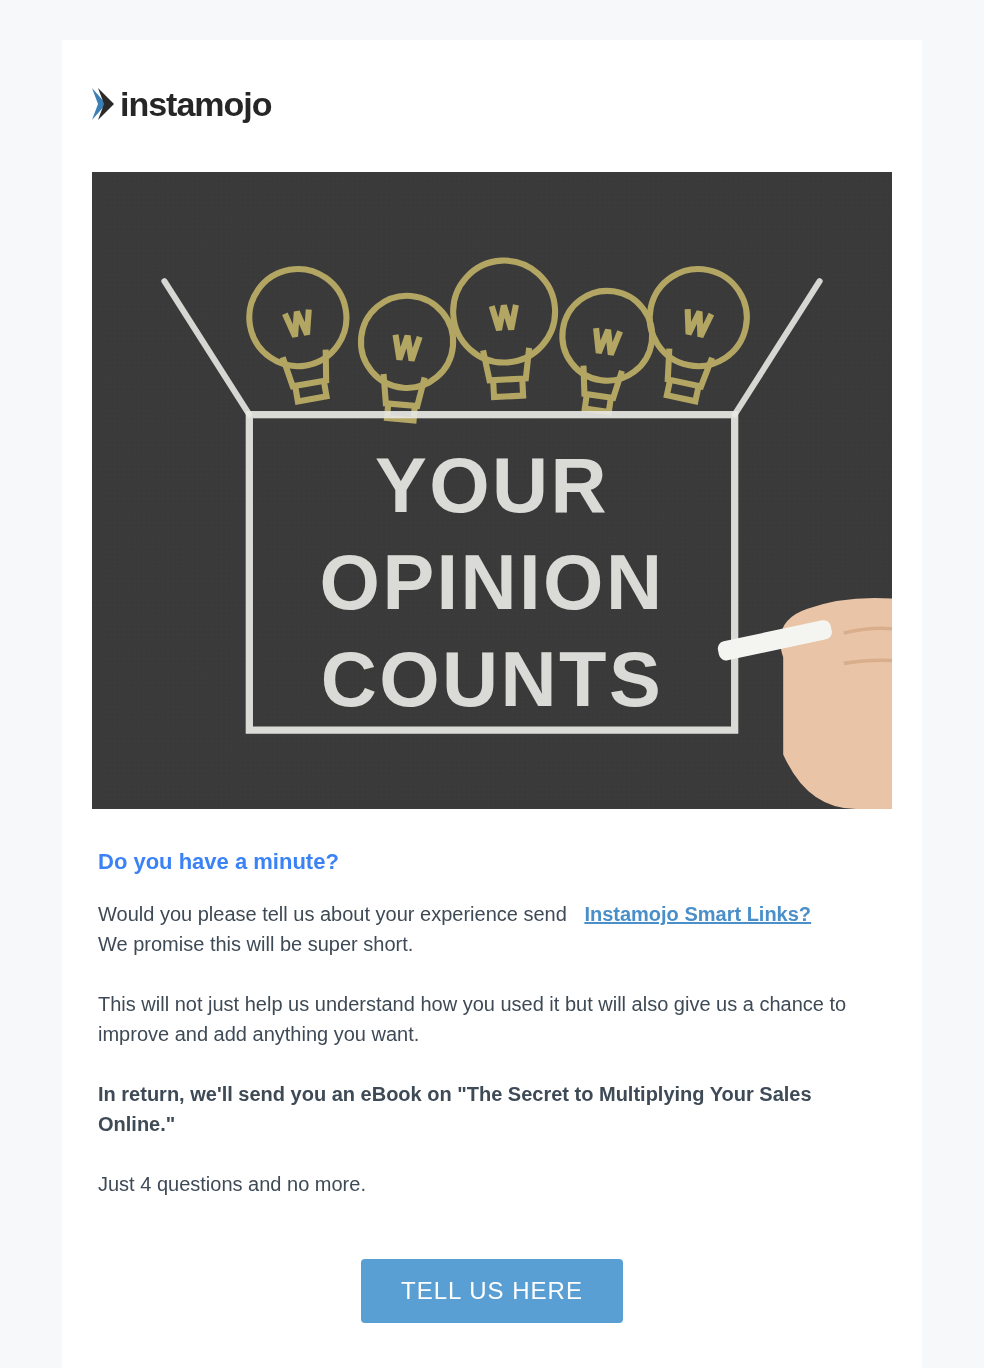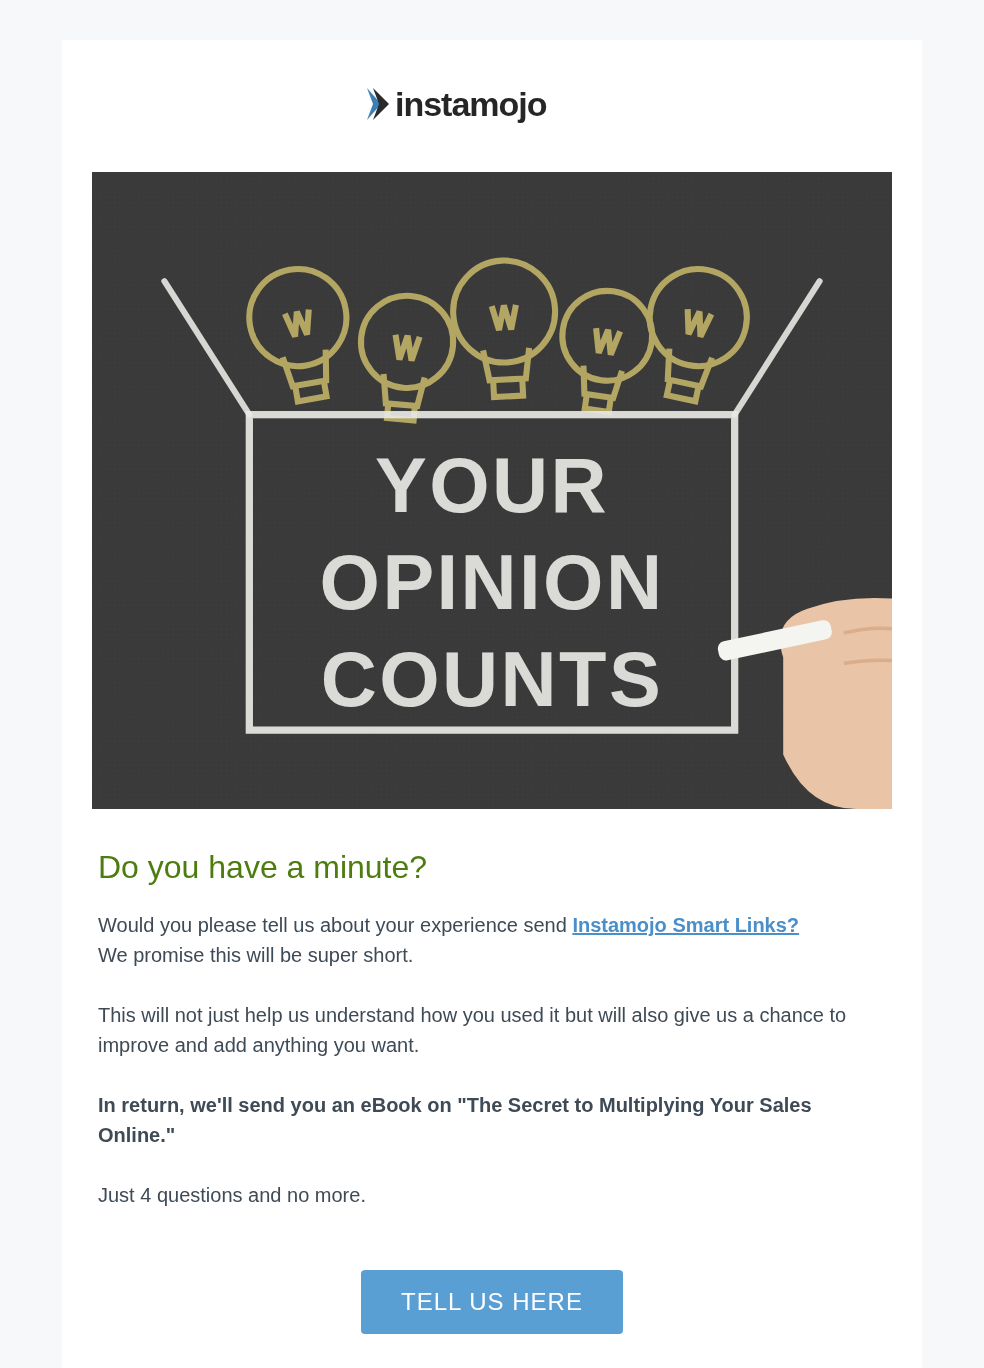--- a/index.html
+++ b/index.html
@@ -9,52 +9,52 @@
       display: flex;
       justify-content: center;
       padding: 40px 20px;
     }
     .email-card {
       background: #fff;
       width: 860px;
       padding: 30px 30px 60px 30px;
     }
     .logo-area {
-      text-align: center;
       padding: 10px 0 40px 0;
     }
     .logo-svg { display: inline-block; }
     .hero {
       position: relative;
       width: 100%;
       height: 637px;
       background: radial-gradient(circle at 40% 40%, #4a4a4a 0%, #3a3a3a 40%, #2c2c2c 100%);
       overflow: hidden;
       margin-bottom: 40px;
     }
     .hero-svg { width: 100%; height: 100%; display: block; }
     .content { padding: 0 6px; }
     h2.heading {
-      color: #4d7c0f;
-      font-size: 32px;
-      font-weight: 400;
+      color: #3b82f6;
+      font-size: 22px;
+      font-weight: 700;
       margin-bottom: 24px;
     }
     p.para {
       color: #3e4a56;
       font-size: 20px;
       line-height: 1.5;
       margin-bottom: 30px;
     }
     p.para.tight { margin-bottom: 0; }
     p.para.after-tight { }
     a.inline-link {
       color: #4a8fc9;
       font-weight: 700;
       text-decoration: underline;
+      margin-left: 12px;
     }
     strong.bold {
       color: #3e4a56;
       font-weight: 700;
     }
     .cta-wrap {
       text-align: center;
       padding-top: 30px;
     }
     .cta-button {

